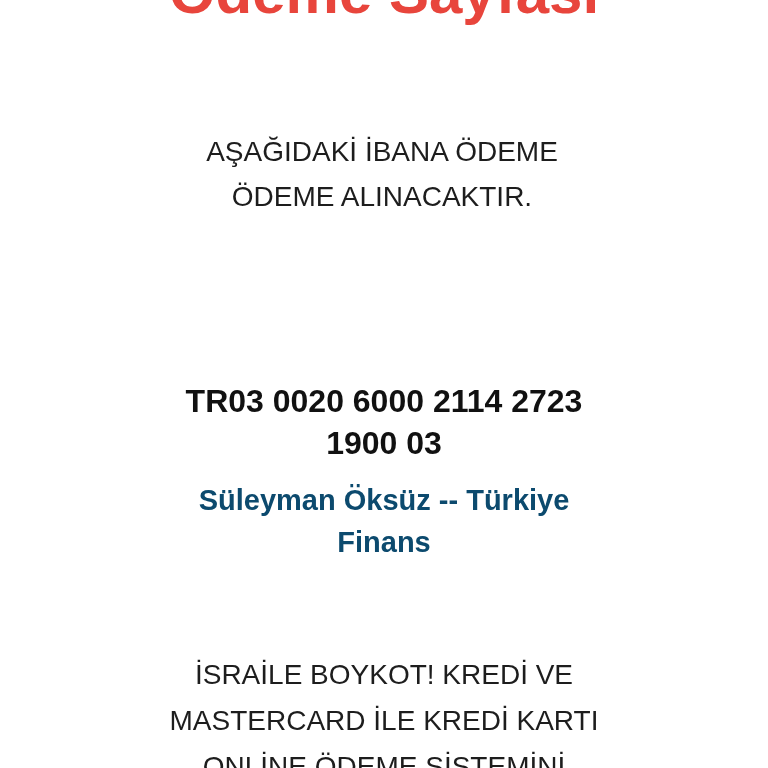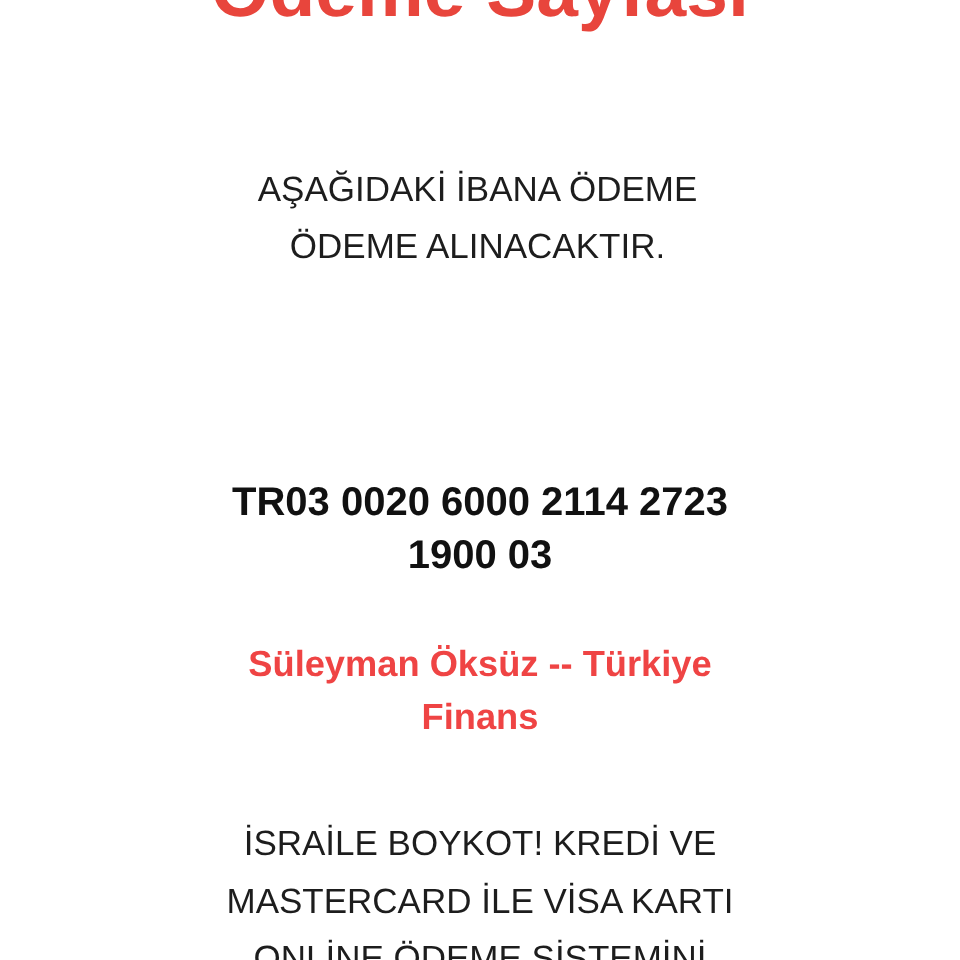--- a/index.html
+++ b/index.html
@@ -46,27 +46,27 @@
     top: 380px;
     left: 104px;
     right: 104px;
     font-size: 32px;
     line-height: 42px;
     font-weight: 700;
     color: #111111;
   }
   .account-holder {
     position: absolute;
-    top: 511px;
+    top: 479px;
     left: 104px;
     right: 104px;
     font-size: 29px;
     line-height: 42px;
     font-weight: 700;
-    color: #ef4444;
+    color: #0c4a6e;
   }
   .boycott-text {
     position: absolute;
     top: 652px;
     left: 104px;
     right: 104px;
     font-size: 28px;
     line-height: 46px;
     font-weight: 400;
     color: #1d1d1d;
@@ -93,17 +93,17 @@
     <span class="line">1900 03</span>
   </div>
 
   <div class="account-holder">
     <span class="line">Süleyman Öksüz -- Türkiye</span>
     <span class="line">Finans</span>
   </div>
 
   <div class="boycott-text">
     <span class="line">İSRAİLE BOYKOT! KREDİ VE</span>
-    <span class="line">MASTERCARD İLE VİSA KARTI</span>
+    <span class="line">MASTERCARD İLE KREDİ KARTI</span>
     <span class="line">ONLİNE ÖDEME SİSTEMİNİ</span>
   </div>
 
 </div>
 
 </body></html>

